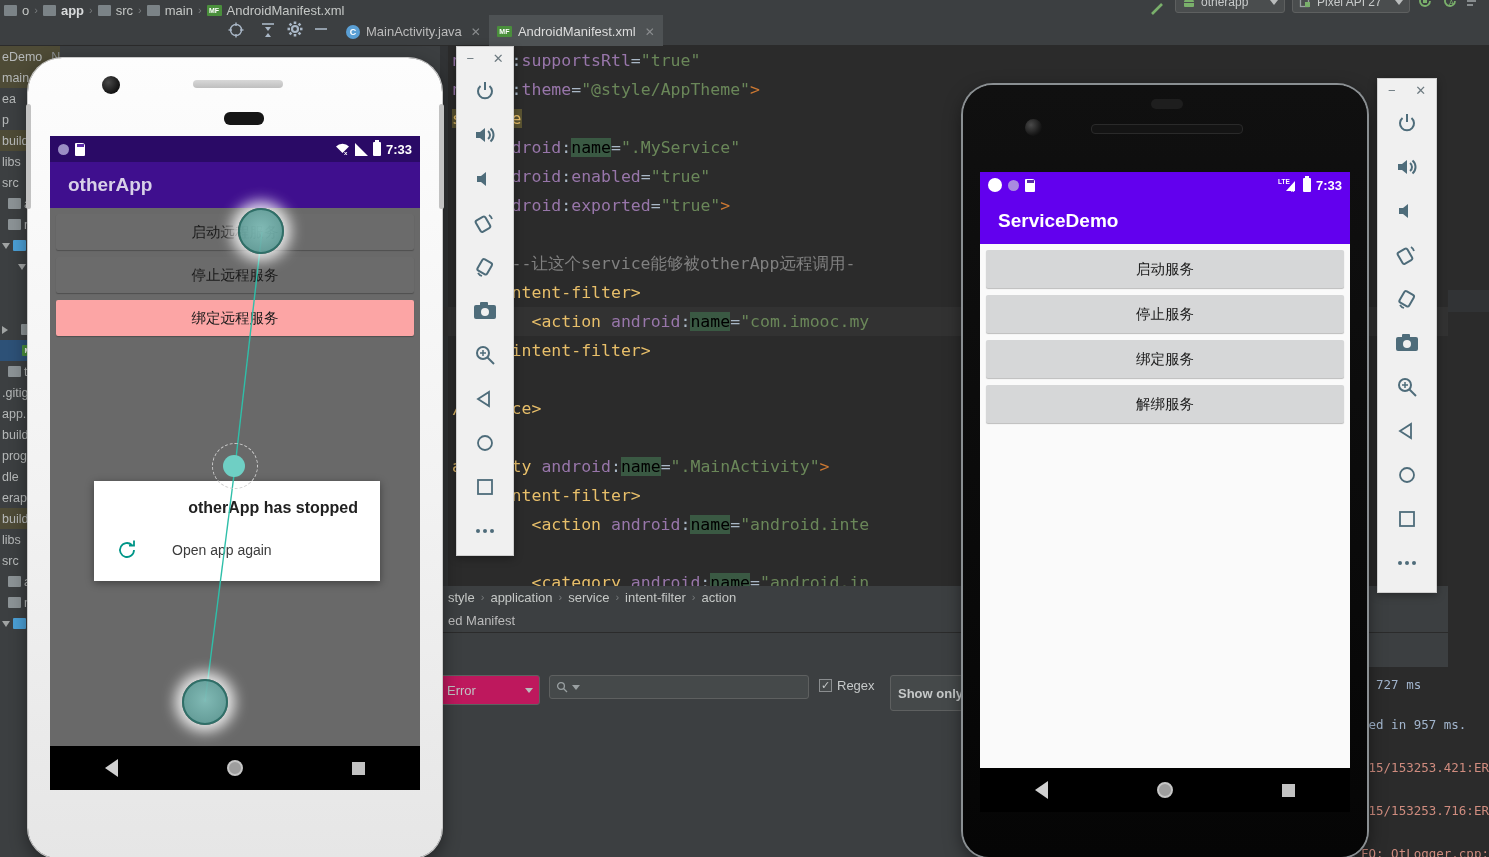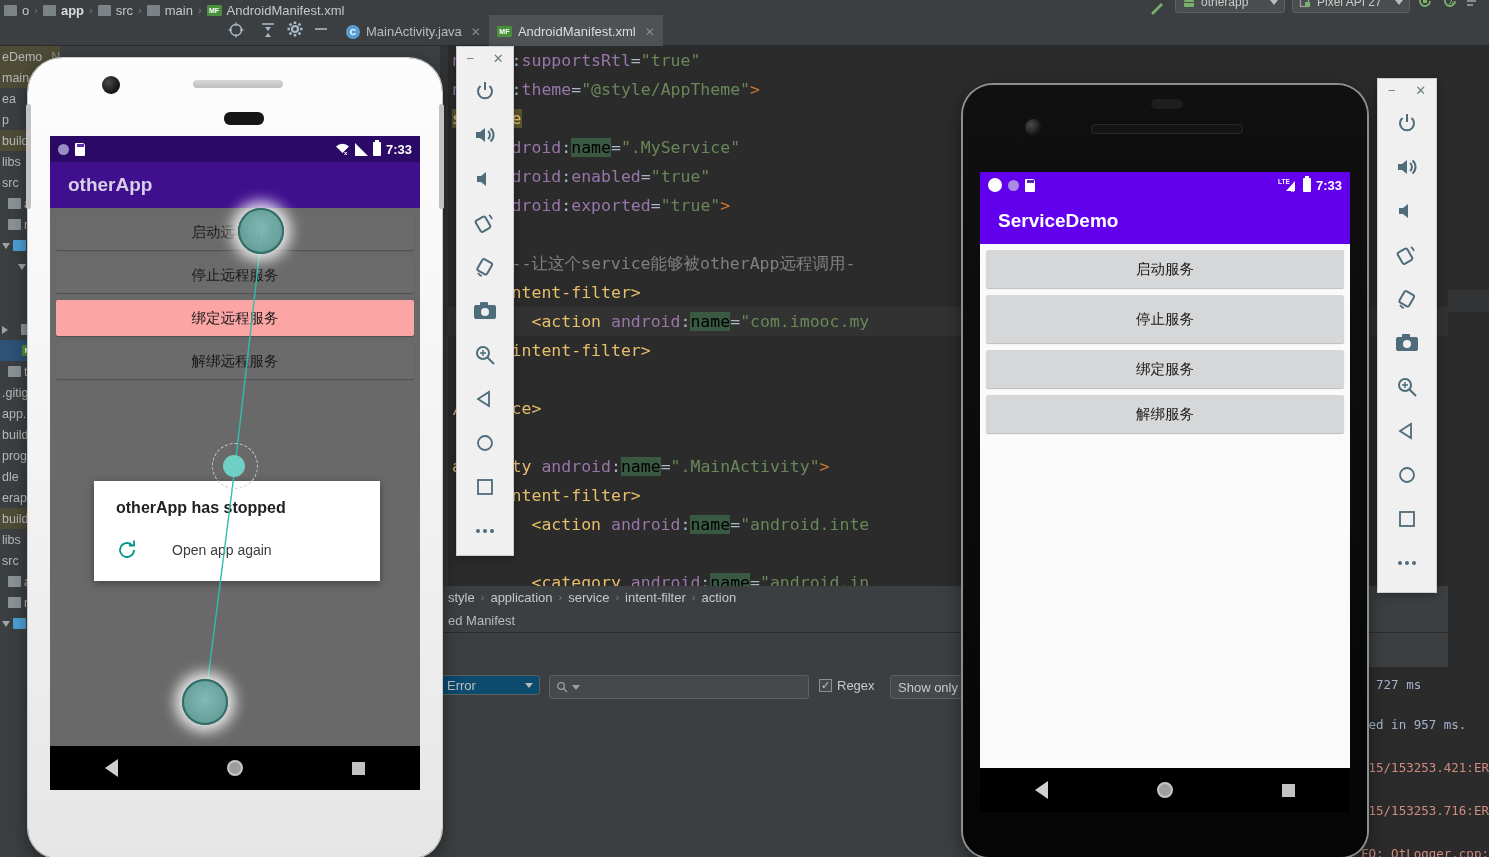--- a/index.html
+++ b/index.html
@@ -83,29 +83,29 @@
 
   .brd-editor { position:absolute; left:440px; top:586px; width:1008px; height:22px; background:#3c3f41;
                 display:flex; align-items:center; gap:6px; padding-left:8px; color:#a9b7c6; font-size:13px; }
   .merged-row { position:absolute; left:440px; top:609px; width:1008px; height:24px; background:#3c3f41;
                 color:#bbbbbb; font-size:13px; display:flex; align-items:center; padding-left:8px;
                 border-bottom:1px solid #2b2b2b;}
   .blank-strip { position:absolute; left:440px; top:633px; width:1008px; height:34px; background:#3c3f41; }
 
   
   .logcat { position:absolute; left:0; top:667px; width:1489px; height:190px; background:#3c3f41; }
-  .lc-combo { position:absolute; height:20px; border:1px solid #5e6060; border-radius:3px; background:#0c4a6e;
+  .lc-combo { position:absolute; height:30px; border:1px solid #5e6060; border-radius:3px; background:#be185d;
               color:#c0c3c3; font-size:13px; display:flex; align-items:center; padding:0 6px; justify-content:space-between;}
   .lc-search { position:absolute; height:24px; border:1px solid #5e6060; border-radius:3px; background:#45494a;
                color:#8a8d8f; font-size:13px; display:flex; align-items:center; padding:0 6px; gap:4px;}
   .lc-check { position:absolute; display:flex; align-items:center; gap:5px; color:#c6c9c9; font-size:13px; }
   .chkbox { width:13px;height:13px;border:1px solid #8a8d8f; background:#45494a; color:#c6c9c9;
             font-size:11px; line-height:11px; text-align:center;}
-  .lc-btn { position:absolute; height:24px; border:1px solid #5e6060; border-radius:3px; background:#45494a;
-            color:#c6c9c9; font-size:13px; display:flex; align-items:center; padding:0 7px;}
+  .lc-btn { position:absolute; height:36px; border:1px solid #5e6060; border-radius:3px; background:#45494a;
+            color:#c6c9c9; font-size:13px; display:flex; align-items:center; padding:0 7px;font-weight:bold;}
   .log-area { position:absolute; left:1355px; top:667px; width:134px; height:190px; background:#2b2b2b;
               font-family:"DejaVu Sans Mono", monospace; font-size:12.5px; overflow:hidden; white-space:pre; }
   .log-line { position:absolute; left:6px; }
   .log-info { color:#a2b5cd; }
   .log-err  { color:#d08c7f; }
 
   
   .right-dark { position:absolute; left:1448px; top:46px; width:41px; height:621px; background:#2b2b2b; }
   .right-dark2 { position:absolute; left:1448px; top:290px; width:41px; height:22px; background:#313335; }
 
@@ -153,21 +153,21 @@
   }
 
   .navbar { height:44px; background:#000; display:flex; align-items:center; justify-content:space-around; }
   .nav-back { width:0;height:0;border-top:9px solid transparent;border-bottom:9px solid transparent;border-right:13px solid #d0d0d0; }
   .nav-home { width:16px;height:16px;border-radius:50%;border:2px solid #c6c6c6; background:#9e9e9e;}
   .nav-rec { width:13px;height:13px;background:#c2c2c2; }
 
   
   .crash-dialog {
     position:absolute; left:44px; top:345px; width:286px; background:#fff;
-    box-shadow:0 2px 8px rgba(0,0,0,.4); padding:18px 22px 20px 22px;
+    box-shadow:0 2px 8px rgba(0,0,0,.4); padding:18px 22px 20px 22px;text-align:right;
   }
   .crash-title { font-size:16px; color:#212121; font-weight:bold; }
   .crash-action { margin-top:22px; display:flex; align-items:center; gap:34px; }
   .crash-action .lbl { font-size:14px; color:#3c3c3c; }
 
   
   .emu-bar {
     position:absolute; background:#f0f0f0; border:1px solid #cfcfcf;
     display:flex; flex-direction:column; align-items:center;
     box-shadow:0 2px 8px rgba(0,0,0,.35);
@@ -484,21 +484,20 @@
       </div>
 
       <div class="appbar" style="background:#3f0f8e;color:#d8d0e8;">
         <span>otherApp</span>
       </div>
 
       <div class="btnlist" style="background:#696969;height:560px;">
         <div class="and-btn" style="background:#6b6b6b;color:#1a1a1a;">启动远程服务</div>
         <div class="and-btn" style="background:#6b6b6b;color:#1a1a1a;">停止远程服务</div>
         <div class="and-btn" style="background:#fca5a5;color:#1a1a1a;">绑定远程服务</div>
-        <div class="and-btn" style="background:#6b6b6b;color:#1a1a1a;">解绑远程服务</div>
       </div>
 
       <div class="crash-dialog">
         <div class="crash-title">otherApp has stopped</div>
         <div class="crash-action">
           <svg width="22" height="22" viewBox="0 0 22 22">
             <path d="M18 11a7 7 0 1 1-2.2-5.1" fill="none" stroke="#009688" stroke-width="1.8"></path>
             <polyline points="18,1.5 18,6.5 13,6.5" fill="none" stroke="#009688" stroke-width="1.8"></polyline>
           </svg>
           <span class="lbl">Open app again</span>
@@ -616,21 +615,21 @@
           </svg>
           <span class="batt"></span>
           <span>7:33</span>
         </div>
       </div>
       <div class="appbar" style="background:#6200ee;color:#fff;">
         <span>ServiceDemo</span>
       </div>
       <div class="btnlist" style="background:#fafafa;height:548px;">
         <div class="and-btn" style="background:#d6d7d8;color:#1a1a1a;height:38px;">启动服务</div>
-        <div class="and-btn" style="background:#d6d7d8;color:#1a1a1a;height:48px;">停止服务</div>
+        <div class="and-btn" style="background:#d6d7d8;color:#1a1a1a;height:38px;">停止服务</div>
         <div class="and-btn" style="background:#d6d7d8;color:#1a1a1a;height:38px;">绑定服务</div>
         <div class="and-btn" style="background:#d6d7d8;color:#1a1a1a;height:38px;">解绑服务</div>
       </div>
       <div class="navbar" style="position:absolute;left:0;bottom:0;width:100%;">
         <span class="nav-back"></span>
         <span class="nav-home"></span>
         <span class="nav-rec"></span>
       </div>
     </div>
   </div>

